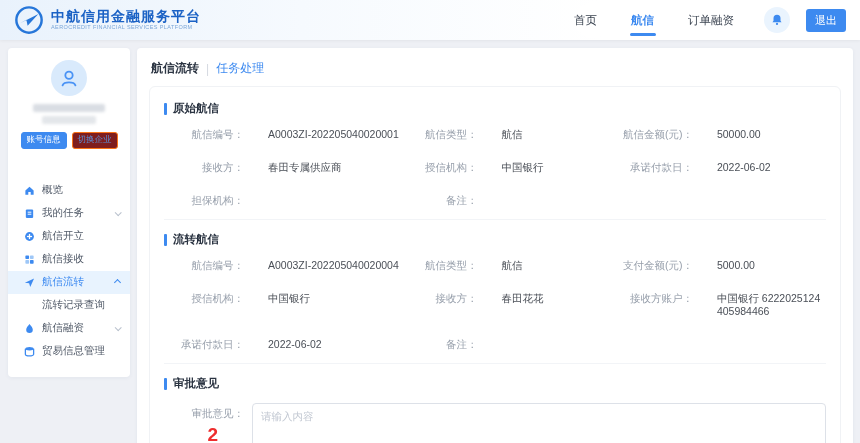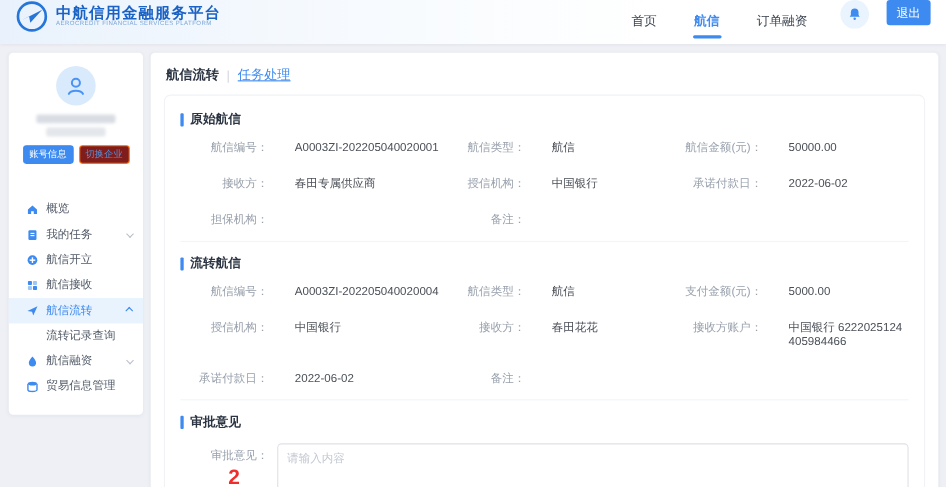--- a/index.html
+++ b/index.html
@@ -1,21 +1,21 @@
 <!DOCTYPE html>
 <html><head>
 <meta charset="utf-8">
 <style>
   * { margin:0; padding:0; box-sizing:border-box; }
   html,body { width:860px; height:443px; overflow:hidden; }
   body { font-family:"Liberation Sans","DejaVu Sans",sans-serif; background:#eef0f5; color:#333; }
   .page { position:relative; width:860px; height:443px; }
 
   
-  .hdr { position:relative; height:40px; background:linear-gradient(90deg,#e9f2fc 0%,#f6fafe 35%,#ffffff 70%); display:flex; align-items:flex-start; padding:0 10px 0 14px; box-shadow:0 1px 3px rgba(0,0,0,.05); z-index:5; }
+  .hdr { position:relative; height:40px; background:linear-gradient(90deg,#e9f2fc 0%,#f6fafe 35%,#ffffff 70%); display:flex; align-items:center; padding:0 10px 0 14px; box-shadow:0 1px 3px rgba(0,0,0,.05); z-index:5; }
   .hdr-circle { position:absolute; left:575px; top:2px; width:36px; height:36px; border-radius:50%; background:rgba(255,255,255,.75); }
   .logo { display:flex; align-items:center; gap:7px; }
   .logo svg { width:30px; height:30px; }
   .logo-cn { font-size:14px; font-weight:bold; color:#1b62c5; letter-spacing:1px; line-height:15px; }
   .logo-en { font-size:5.5px; color:#7aa6d8; letter-spacing:.4px; line-height:7px; }
   .nav { margin-left:auto; display:flex; align-items:center; gap:30px; font-size:11.5px; color:#3a4350; }
   .nav-item { cursor:pointer; position:relative; padding:12px 2px; }
   .nav-item.active { color:#3d8af0; font-weight:bold; }
   .nav-item.active::after { content:""; position:absolute; left:50%; transform:translateX(-50%); bottom:4px; width:26px; height:3px; border-radius:2px; background:#3d8af0; }
   .bell { width:26px; height:26px; margin-left:28px; border-radius:50%; background:#eaf4fe; display:flex; align-items:center; justify-content:center; cursor:pointer; }
@@ -26,41 +26,41 @@
   .layout { display:flex; padding:8px 7px 0 8px; gap:7px; align-items:flex-start; }
 
   
   .sidebar { width:122px; background:#fff; border-radius:4px; box-shadow:0 1px 4px rgba(30,60,110,.06); padding:12px 0 14px; }
   .avatar { width:36px; height:36px; margin:0 auto; border-radius:50%; background:#d9eafc; display:flex; align-items:center; justify-content:center; }
   .avatar svg { width:22px; height:22px; }
   .redacted { margin:8px auto 0; width:72px; }
   .redacted .bar { height:8px; border-radius:2px; background:#d9dde3; filter:blur(1.5px); margin:0 auto 4px; }
   .redacted .bar.b2 { width:54px; background:#e3e6ea; }
   .sb-btns { display:flex; justify-content:center; gap:5px; margin-top:8px; }
-  .mini-btn { font-size:8.5px; padding:3px 5px; border-radius:3px; cursor:pointer; line-height:1; }
+  .mini-btn { font-size:8.5px; padding:3px 5px; border-radius:3px; cursor:pointer; line-height:1;font-family:Liberation Mono, monospace; }
   .mini-primary { background:#3d8af0; color:#fff; border:1px solid #3d8af0; }
   .mini-plain { background:#7f1d1d; color:#5a90d8; border:1px solid #f97316; }
   .menu { margin-top:30px; font-size:10.5px; color:#515a68; }
   .mi { display:flex; align-items:center; gap:7px; height:23px; padding:0 10px 0 15px; cursor:pointer; }
   .mi .lab { flex:1; white-space:nowrap; }
   .mi.active { background:#e8f3fe; color:#3d8af0; }
   .mi.sub { padding-left:34px; }
   .ic { width:12px; height:12px; flex:none; display:flex; align-items:center; justify-content:center; }
   .ic svg { width:11px; height:11px; }
   .chev { width:5px; height:5px; border-right:1.3px solid #b9c1cd; border-bottom:1.3px solid #b9c1cd; flex:none; }
   .chev.down { transform:rotate(45deg) translateY(-1px); }
   .chev.up { transform:rotate(-135deg); border-color:#3d8af0; }
 
   
   .main { flex:1; }
   .card { background:#fff; border-radius:4px; box-shadow:0 1px 4px rgba(30,60,110,.06); padding:10px 12px 14px; }
   .crumb { font-size:12px; padding:2px 2px 9px; display:flex; align-items:center; gap:7px; }
   .crumb-a { font-weight:bold; color:#2b3442; }
   .crumb-sep { color:#d4d9e0; }
-  .crumb-b { color:#3d8af0;text-decoration:underline; }
+  .crumb-b { color:#3d8af0; }
   .panel { border:1px solid #f0f2f5; border-radius:6px; padding:10px 14px 12px; }
   .sec { padding:4px 0 12px; }
   .sec + .sec { border-top:1px solid #f2f4f7; padding-top:12px; }
   .sec-title { font-size:11.5px; font-weight:bold; color:#2b3442; display:flex; align-items:center; margin-bottom:12px; }
   .sec-title::before { content:""; width:3px; height:12px; background:#3d8af0; border-radius:1px; margin-right:6px; }
   .fields { display:grid; grid-template-columns:38% 28% 34%; row-gap:20px; }
   .field { display:flex; font-size:10.5px; line-height:13px; }
   .flabel { color:#98a0ac; text-align:right; flex:none; }
   .fval { color:#4a4f57; margin-left:24px; word-break:break-all; }
   .fields .field:nth-child(3n+1) .flabel { width:80px; }

